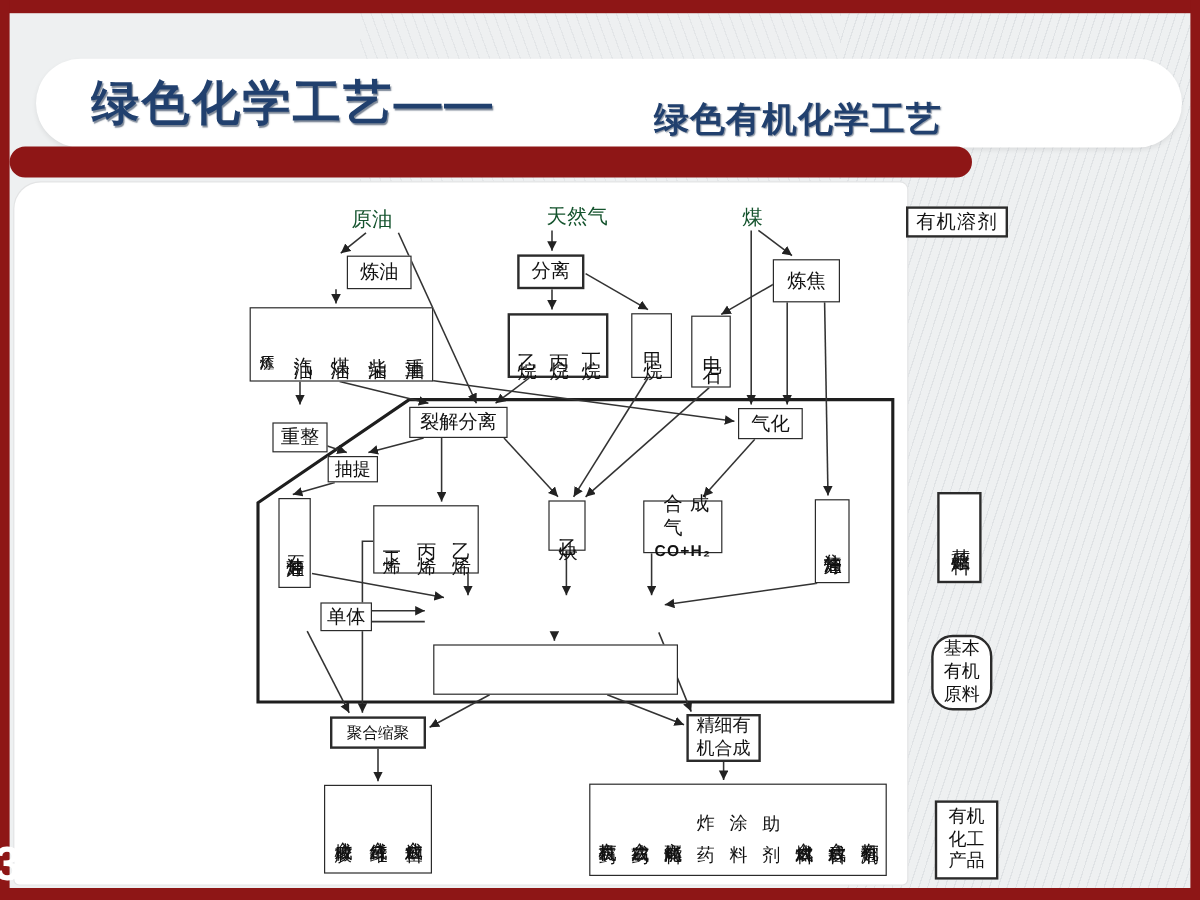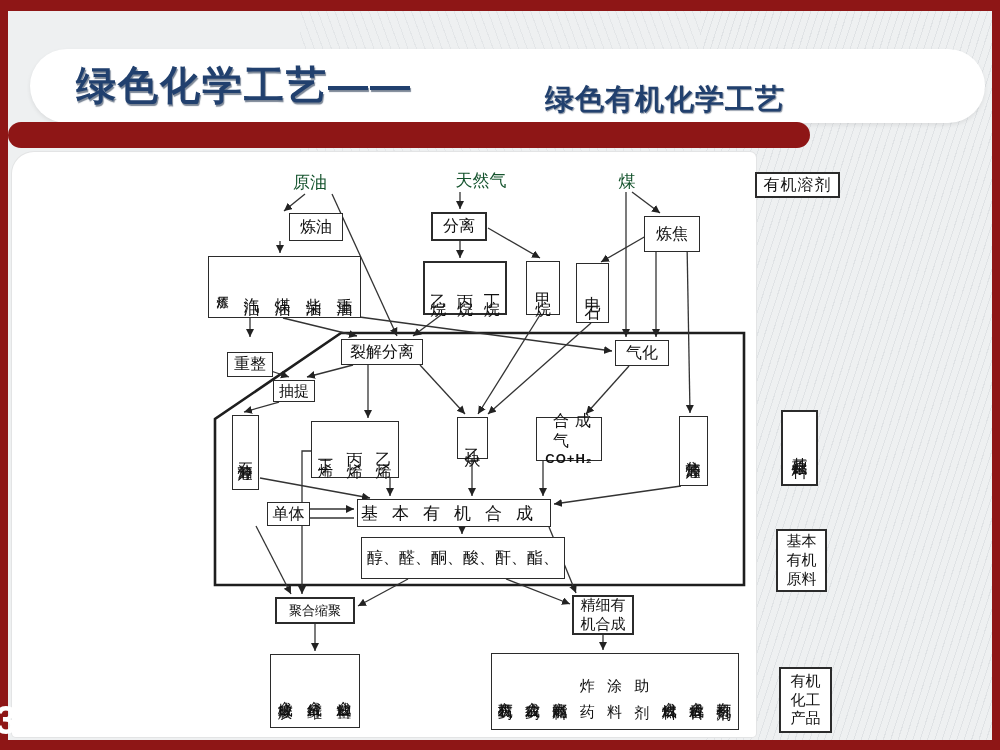--- a/index.html
+++ b/index.html
@@ -161,26 +161,24 @@
     <div class="syn-line2">CO+H₂</div>
   </div>
   <div class="dbox thin" style="left:679px;top:416px;width:29px;height:70px;">
     <div class="vtext" style="font-size:15px;letter-spacing:1px;">焦油芳烃</div>
   </div>
   <div class="dbox" style="left:781px;top:410px;width:37px;height:76px;">
     <div class="vtext" style="font-size:16px;letter-spacing:2px;">基础原料</div>
   </div>
 
   <div class="dbox thin" style="left:231px;top:502px;width:43px;height:24px;font-size:16px;margin-left:36px;">单体</div>
-  <div class="dbox thin spaced" style="left:357px;top:499px;width:194px;height:28px;font-size:17px;">基本有机合成</div>
 
   <div class="dbox thin rows" style="left:361px;top:537px;width:204px;height:42px;font-size:16px;">
-    <div>醇、醛、酮、酸、酐、酯、</div>
-  </div>
-  <div class="dbox rows" style="left:776px;top:529px;width:51px;height:63px;font-size:15px;">
+  </div>
+  <div class="dbox rows" style="left:776px;top:529px;width:51px;height:63px;font-size:15px;border-radius:18px;">
     <div>基本</div>
     <div>有机</div>
     <div>原料</div>
   </div>
 
   <div class="dbox" style="left:275px;top:597px;width:80px;height:27px;font-size:13px;">聚合缩聚</div>
   <div class="dbox rows" style="left:572px;top:595px;width:62px;height:40px;font-size:15px;">
     <div>精细有</div>
     <div>机合成</div>
   </div>

